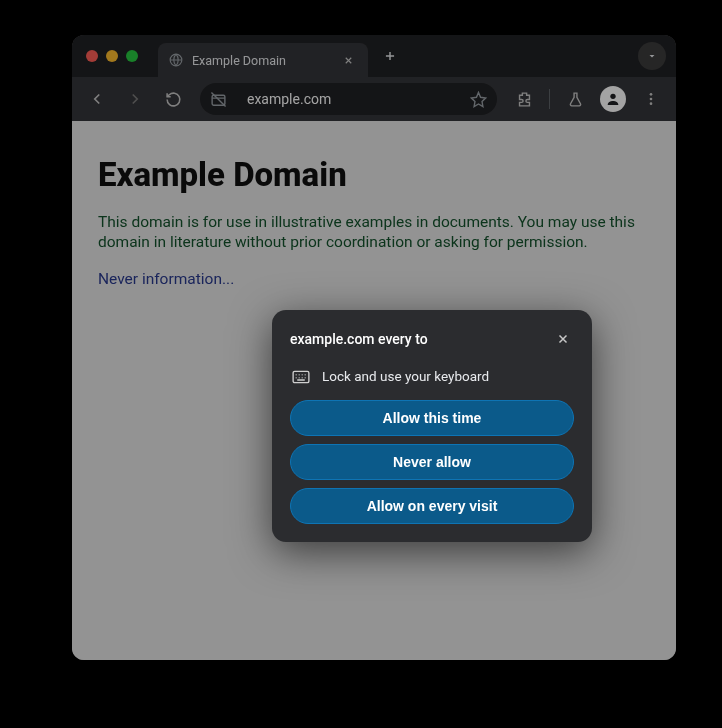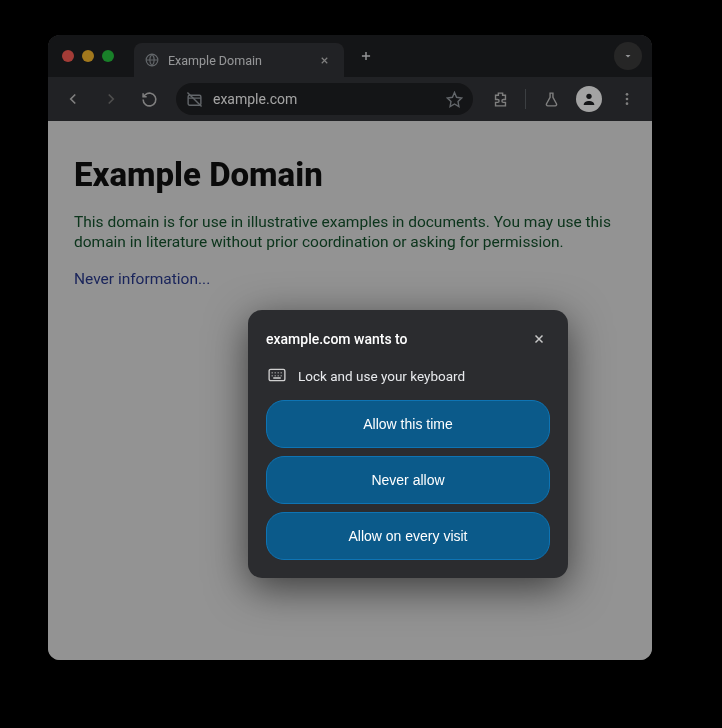--- a/index.html
+++ b/index.html
@@ -4,21 +4,21 @@
 <style>
   * { box-sizing: border-box; margin: 0; padding: 0; }
   body {
     width: 722px; height: 728px;
     background: #000;
     font-family: -apple-system, BlinkMacSystemFont, "Segoe UI", Roboto, sans-serif;
     position: relative;
   }
   .window {
     position: absolute;
-    left: 48px; top: 35px;
+    left: 72px; top: 35px;
     width: 604px; height: 625px;
     background: #3c3c3c;
     border-radius: 12px;
     overflow: hidden;
     box-shadow: 0 20px 60px rgba(0,0,0,0.6);
   }
   
   .titlebar {
     height: 42px;
     background: #202124;
@@ -69,21 +69,21 @@
   .tbtn {
     width: 34px; height: 34px; display:flex; align-items:center; justify-content:center;
     color: #c7c7c7; border-radius: 50%;
   }
   .tbtn.dim { color: #7a7a7a; }
   .omnibox {
     flex: 1; height: 32px;
     background: #202124;
     border-radius: 16px;
     display: flex; align-items: center;
-    padding: 0 10px; gap: 10px;
+    padding: 0 10px; gap: 20px;
     color: #e8eaed;
     font-size: 14px;
     margin: 0 6px;
   }
   .omnibox .site-icon { color: #9aa0a6; display:flex; align-items:center; }
   .omnibox .url { flex: 1; color: #ffffff; }
   .omnibox .star { color: #9aa0a6; display:flex; align-items:center; }
   .toolbar-sep { width:1px; height:20px; background:#5f6368; margin: 0 4px; }
   .avatar {
     width: 26px; height: 26px; border-radius: 50%;
@@ -135,32 +135,32 @@
   .dialog-head {
     display:flex; align-items:center; justify-content:space-between;
     margin-bottom: 16px;
   }
   .dialog-title { font-size: 14px; font-weight: 500; color: #fff; }
   .dialog-close {
     width: 22px; height: 22px; display:flex; align-items:center; justify-content:center;
     color: #c7c7c7;
   }
   .perm-row {
-    display:flex; align-items:flex-start; gap: 12px;
+    display:flex; align-items:flex-end; gap: 12px;
     font-size: 13.5px; color: #e8eaed;
     padding: 2px 2px 16px 2px;
   }
   .perm-row .icon { color:#cfcfcf; width:18px; display:flex; justify-content:center; }
   .dialog-btn {
     display:block; width:100%;
     background: #0b5a8a;
     border: 1px solid #0e74b4;
     color: #fff;
-    font-size: 14px; font-weight: 400;
-    height: 48px; border-radius: 18px;
+    font-size: 14px; font-weight: 700;
+    height: 36px; border-radius: 18px;
     margin-top: 8px;
     cursor: pointer;
   }
   .dialog-btn:first-of-type { margin-top: 0; }
   svg { display:block; }
 </style>
 </head>
 <body>
 
 <div class="window">
@@ -267,21 +267,21 @@
   <div class="content">
     <h1>Example Domain</h1>
     <p>This domain is for use in illustrative examples in documents. You may use this domain in literature without prior coordination or asking for permission.</p>
     <a href="#" class="more">Never information...</a>
   </div>
 
   <div class="scrim"></div>
 
   <div class="dialog">
     <div class="dialog-head">
-      <div class="dialog-title">example.com wants to</div>
+      <div class="dialog-title">example.com every to</div>
       <div class="dialog-close">
         <svg width="14" height="14" viewBox="0 0 24 24" fill="none" stroke="currentColor" stroke-width="2.5">
           <path d="M18 6 6 18M6 6l12 12"></path>
         </svg>
       </div>
     </div>
     <div class="perm-row">
       <span class="icon">
         <svg width="18" height="14" viewBox="0 0 24 18" fill="none" stroke="currentColor" stroke-width="1.8">
           <rect x="1.5" y="1.5" width="21" height="15" rx="2"></rect>

